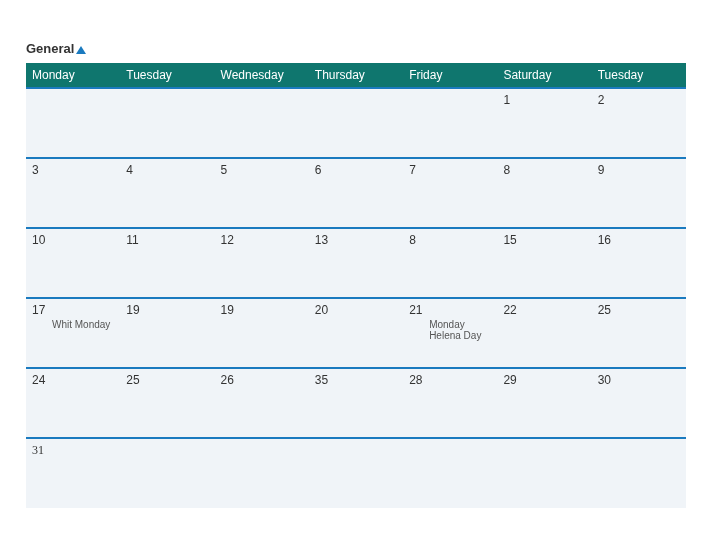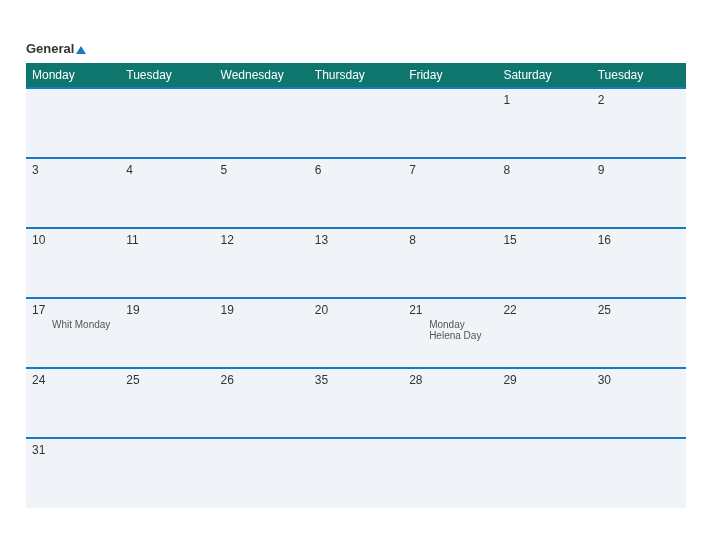--- a/index.html
+++ b/index.html
@@ -100,20 +100,21 @@
       color: #555;
       margin-top: 2px;
       margin-left: 20px;
     }
     .empty-cell {
       background: #f0f4f8;
     }
     .last-row td {
       height: 55px;
       padding-bottom: 10px;
+      font-family: Liberation Serif, serif;
     }
   </style>
 </head>
 <body>
 
 <div class="calendar-container">
   <div class="header">
     <div class="logo">
       <span class="logo-general">
         General<span class="logo-triangle"></span>

